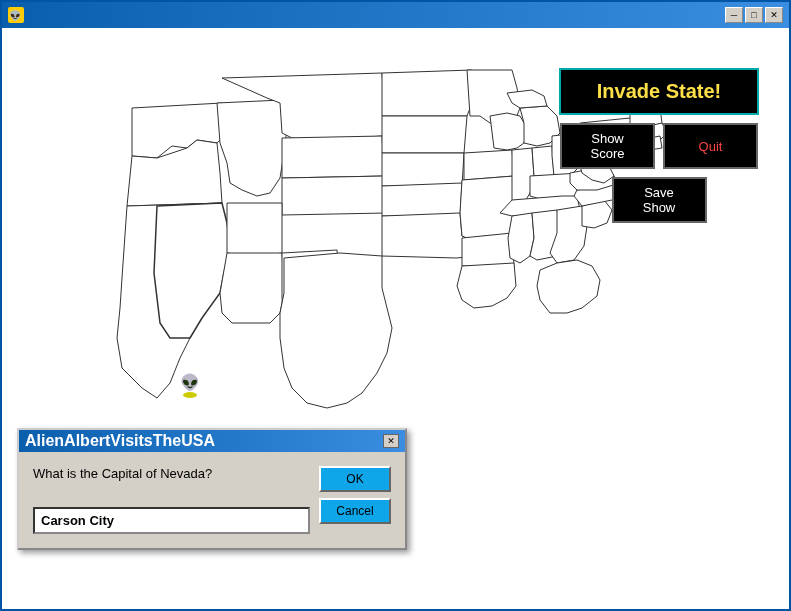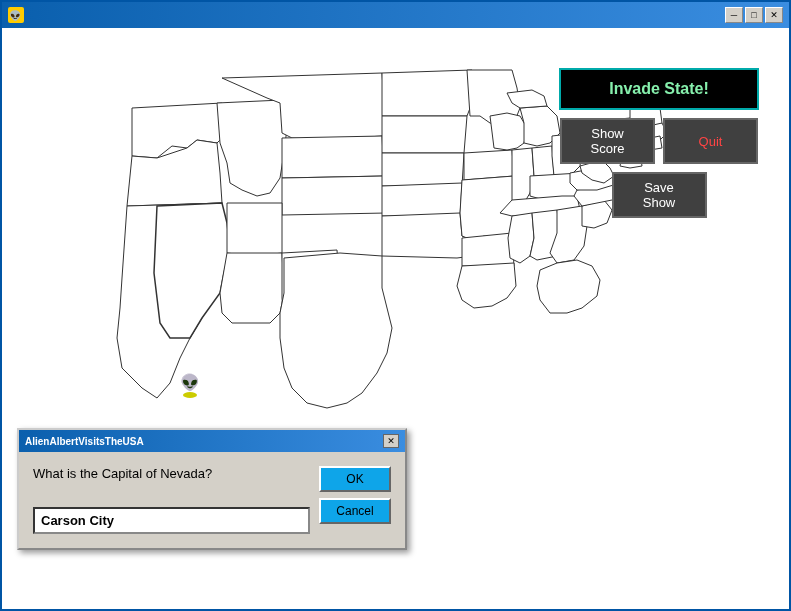--- a/index.html
+++ b/index.html
@@ -96,37 +96,37 @@
       top: 40px;
       right: 30px;
       display: flex;
       flex-direction: column;
       gap: 8px;
       align-items: center;
     }
 
     .btn-invade {
       background: black;
-      color: #86efac;
+      color: #fde047;
       border: 2px solid #00aaaa;
       padding: 10px 30px;
-      font-size: 16px;
+      font-size: 20px;
       font-weight: bold;
       cursor: pointer;
       width: 200px;
       text-align: center;
     }
 
     .btn-row {
       display: flex;
       gap: 8px;
     }
 
     .btn-dark {
-      background: #404040;
+      background: #000000;
       color: white;
       border: 2px solid #666;
       padding: 6px 18px;
       font-size: 13px;
       cursor: pointer;
       width: 95px;
       text-align: center;
     }
 
     .btn-dark.quit {
@@ -151,21 +151,21 @@
       background: linear-gradient(to right, #0a5fad, #3a8de0);
       color: white;
       padding: 3px 6px;
       display: flex;
       align-items: center;
       justify-content: space-between;
       height: 22px;
     }
 
     .dialog-title {
-      font-size: 10px;
+      font-size: 16px;
       font-weight: bold;
     }
 
     .dialog-close-btn {
       width: 16px;
       height: 14px;
       background: #d4d0c8;
       border: 1px solid #666;
       cursor: pointer;
       display: flex;

